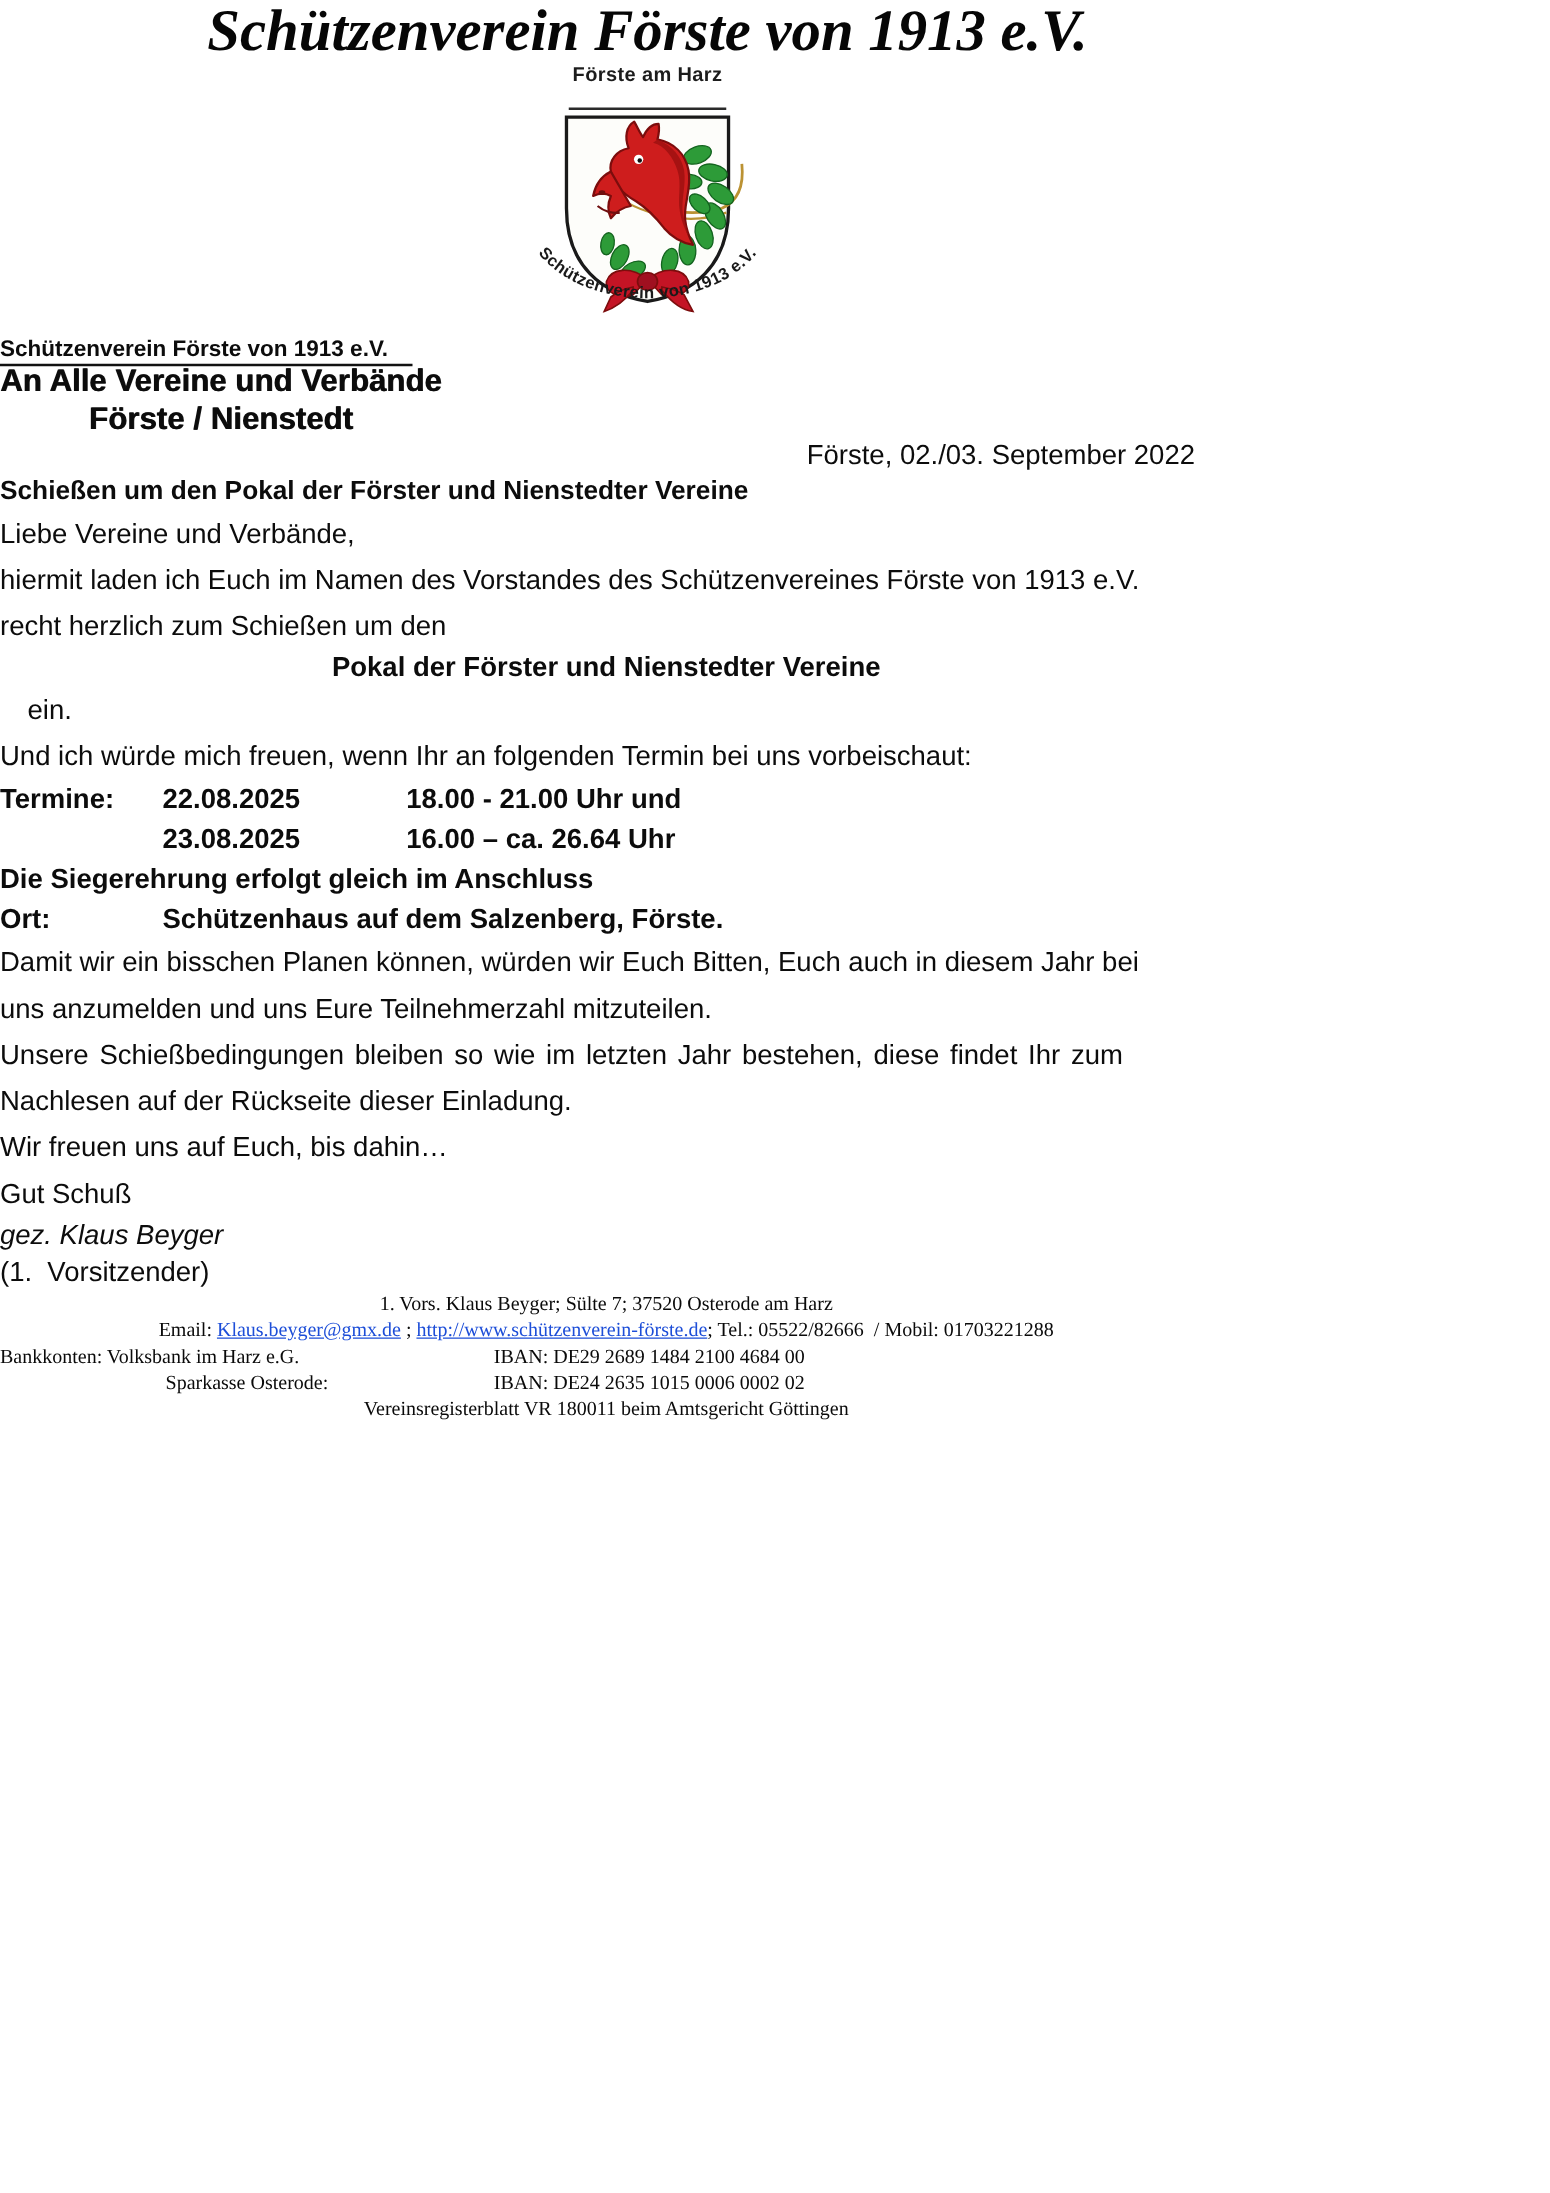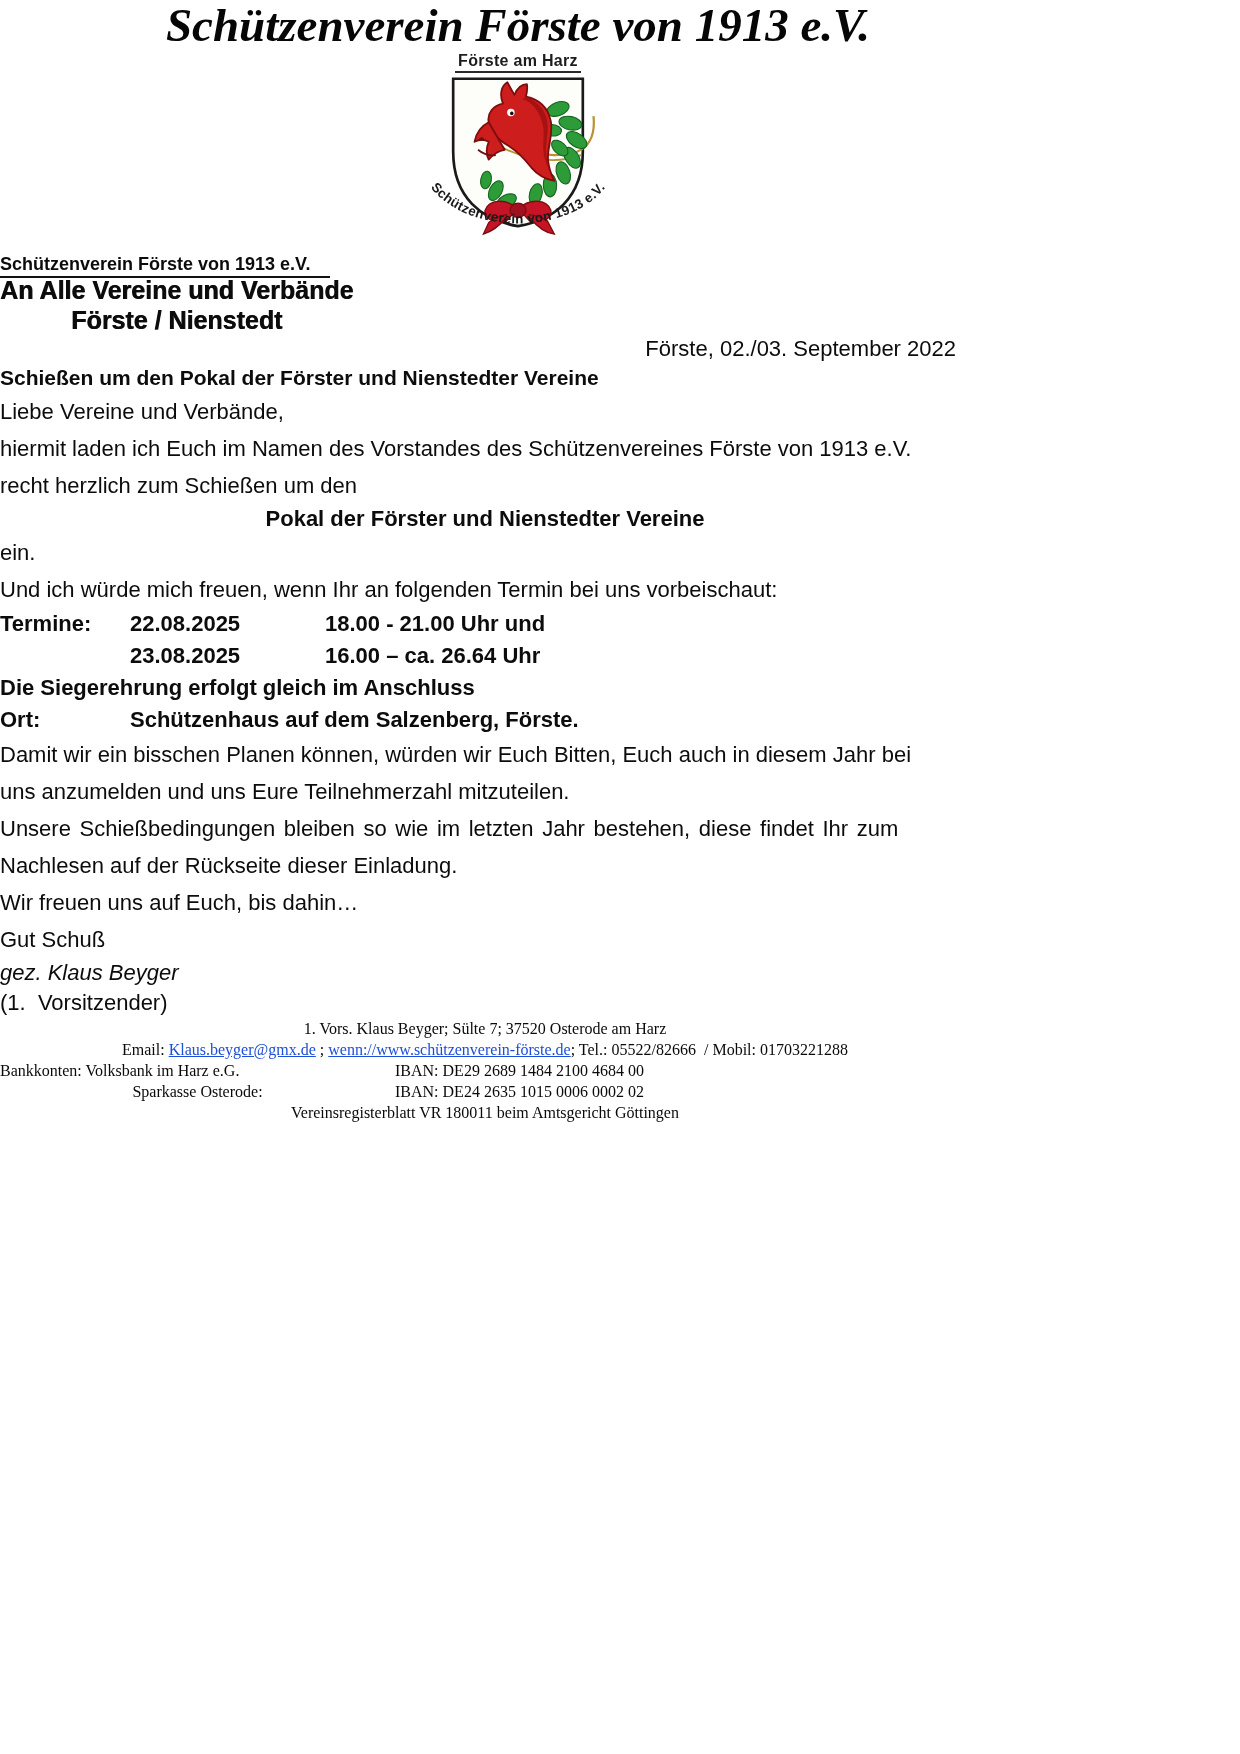--- a/index.html
+++ b/index.html
@@ -11,21 +11,21 @@
 
   .title {
     margin-top:36px; text-align:center;
     font-family:"Liberation Serif","DejaVu Serif",serif;
     font-style:italic; font-weight:700; font-size:47px; line-height:1.1; color:#060606;
   }
 
   .logo-block { margin-top:10px; display:flex; flex-direction:column; align-items:center; }
   .logo-top {
     font-size:16px; font-weight:700; letter-spacing:.3px; color:#1c1c1c;
-    border-bottom:2px solid #2a2a2a; padding:0 3px 1px;
+    border-bottom:2px solid #2a2a2a; padding:0 3px 16px;
   }
   .crest { margin-top:2px; display:block; }
 
   .content { margin-left:135px; width:970px; font-size:22px; line-height:37px; }
   .line { white-space:nowrap; }
   .wsp  { word-spacing:2.5px; }
 
   .sender { margin-top:17px; margin-left:30px; font-size:18px; line-height:22px; font-weight:700; }
   .sender span { border-bottom:2px solid #111; padding:0 20px 2px 0; }
 
@@ -33,21 +33,21 @@
                font-size:25px; font-weight:700; line-height:30px; text-shadow:.6px 0 0 #1a1a1a; }
   .recipient .l2 { text-align:center; }
 
   .dateline { margin-top:48px; text-align:right; padding-right:14px; font-size:22px; line-height:28px; }
 
   .subject { margin-top:77px; font-weight:700; font-size:21px; line-height:30px; }
 
   .b-sal  { margin-top:48px; }
   .b-p1   { margin-top:22px; }
   .pokal  { margin-top:8px;  text-align:center; font-weight:700; line-height:30px; }
-  .b-ein  { margin-top:25px; }
+  .b-ein  { margin-top:25px;padding-left:22px; }
   .b-p3   { margin-top:18px; }
 
   .termine { margin-top:10px; display:grid; grid-template-columns:130px 195px auto;
              font-weight:700; line-height:32px; }
   .sieger  { margin-top:12px; margin-left:130px; font-weight:700; line-height:32px; }
   .ortrow  { margin-top:23px; display:grid; grid-template-columns:130px auto;
              font-weight:700; line-height:32px; }
 
   .b-p4 { margin-top:22px; }
   .b-p5 { margin-top:16px; }
@@ -174,21 +174,21 @@
     <p class="b-p6 line">Wir freuen uns auf Euch, bis dahin…</p>
 
     <p class="closing line">Gut Schuß</p>
 
     <p class="sig line">gez. Klaus Beyger</p>
     <p class="sig-role line">(1.&nbsp; Vorsitzender)</p>
 
     <div class="footer">
       <div>1. Vors. Klaus Beyger; Sülte 7; 37520 Osterode am Harz</div>
       <div class="f2">
-        <span>Email: </span><a class="link">Klaus.beyger@gmx.de</a><span> ; </span><a class="link">wenn://www.schützenverein-förste.de</a><span>; Tel.: 05522/82666 &nbsp;/ Mobil: 01703221288</span>
+        <span>Email: </span><a class="link">Klaus.beyger@gmx.de</a><span> ; </span><a class="link">http://www.schützenverein-förste.de</a><span>; Tel.: 05522/82666 &nbsp;/ Mobil: 01703221288</span>
       </div>
       <div class="bank-row">
         <span class="bank-col-a">Bankkonten: Volksbank im Harz e.G.</span>
         <span>IBAN: DE29 2689 1484 2100 4684 00</span>
       </div>
       <div class="bank-row second">
         <span class="bank-col-a">Sparkasse Osterode:</span>
         <span>IBAN: DE24 2635 1015 0006 0002 02</span>
       </div>
       <div class="f5">Vereinsregisterblatt VR 180011 beim Amtsgericht Göttingen</div>

